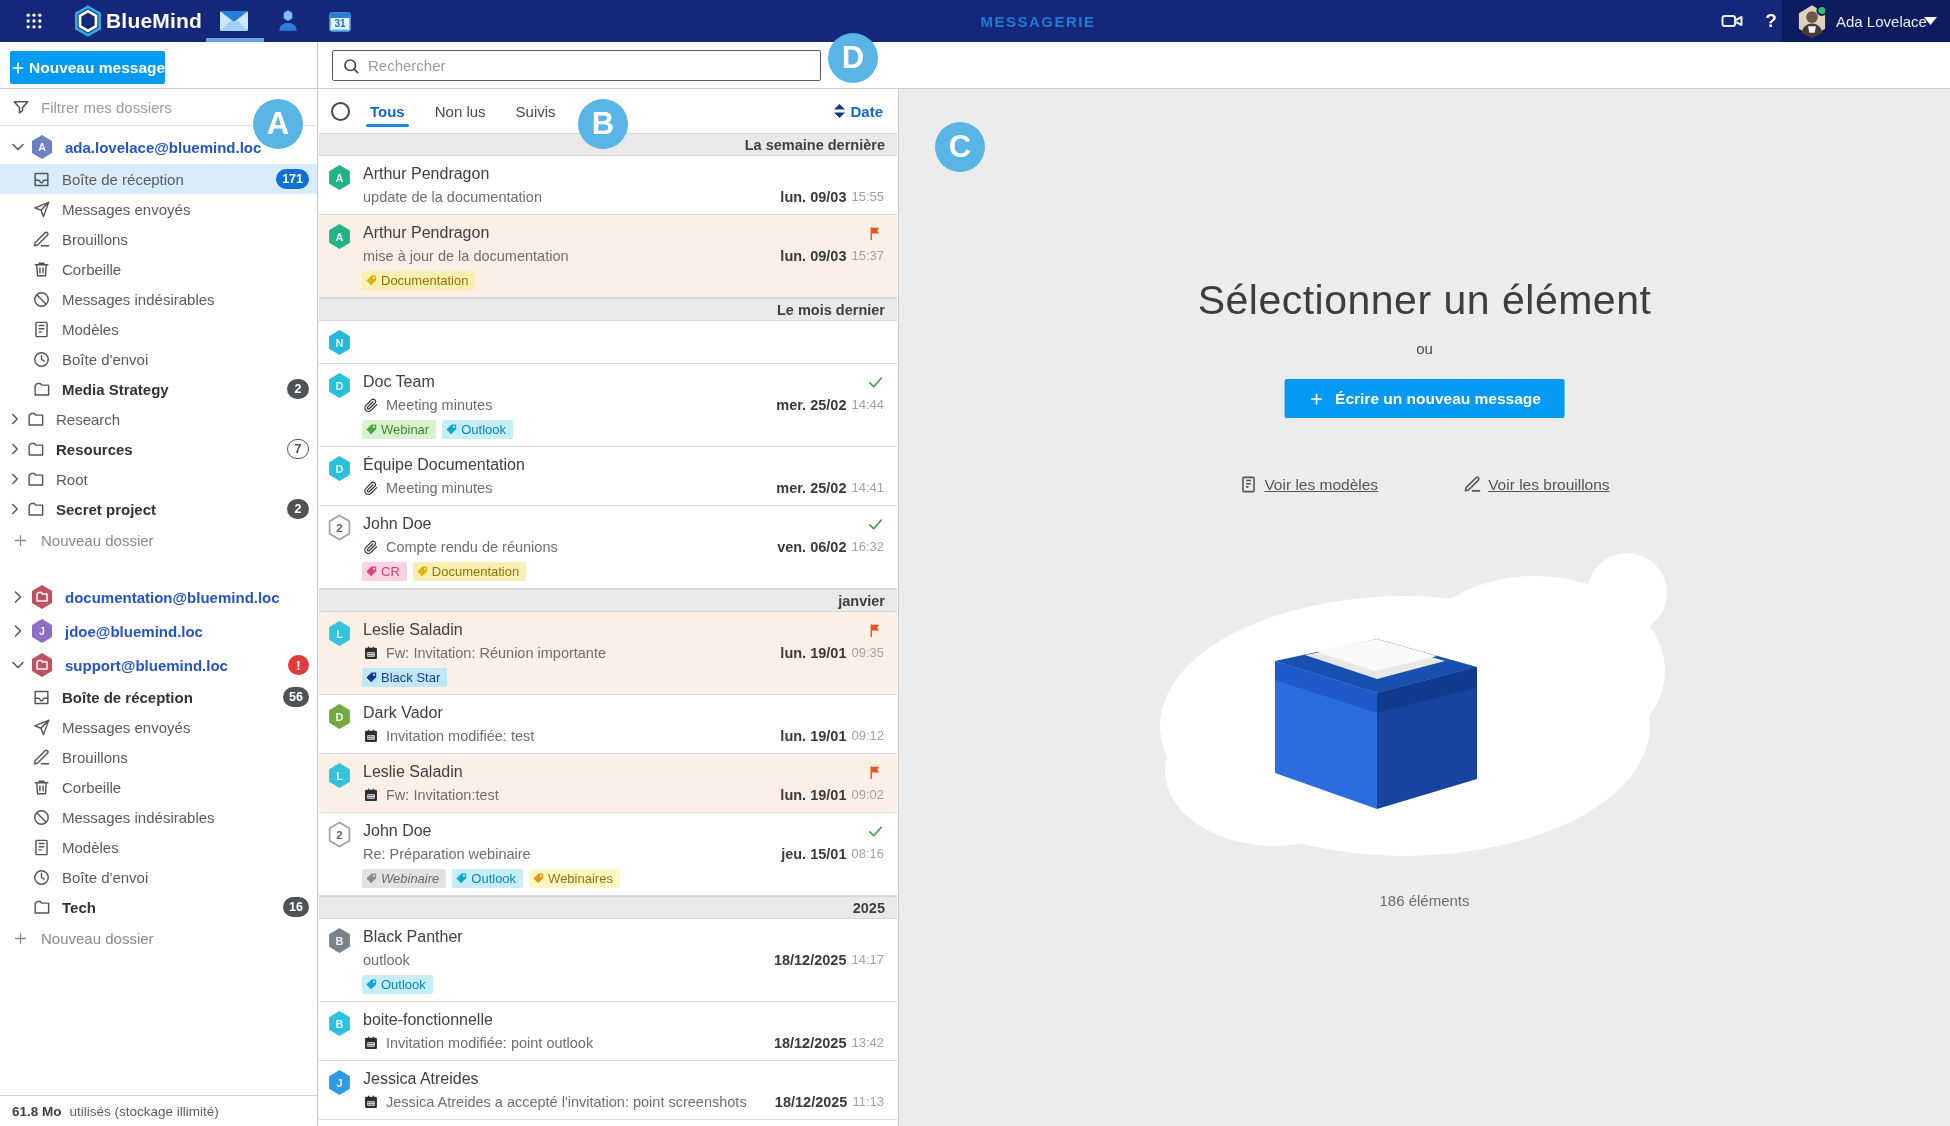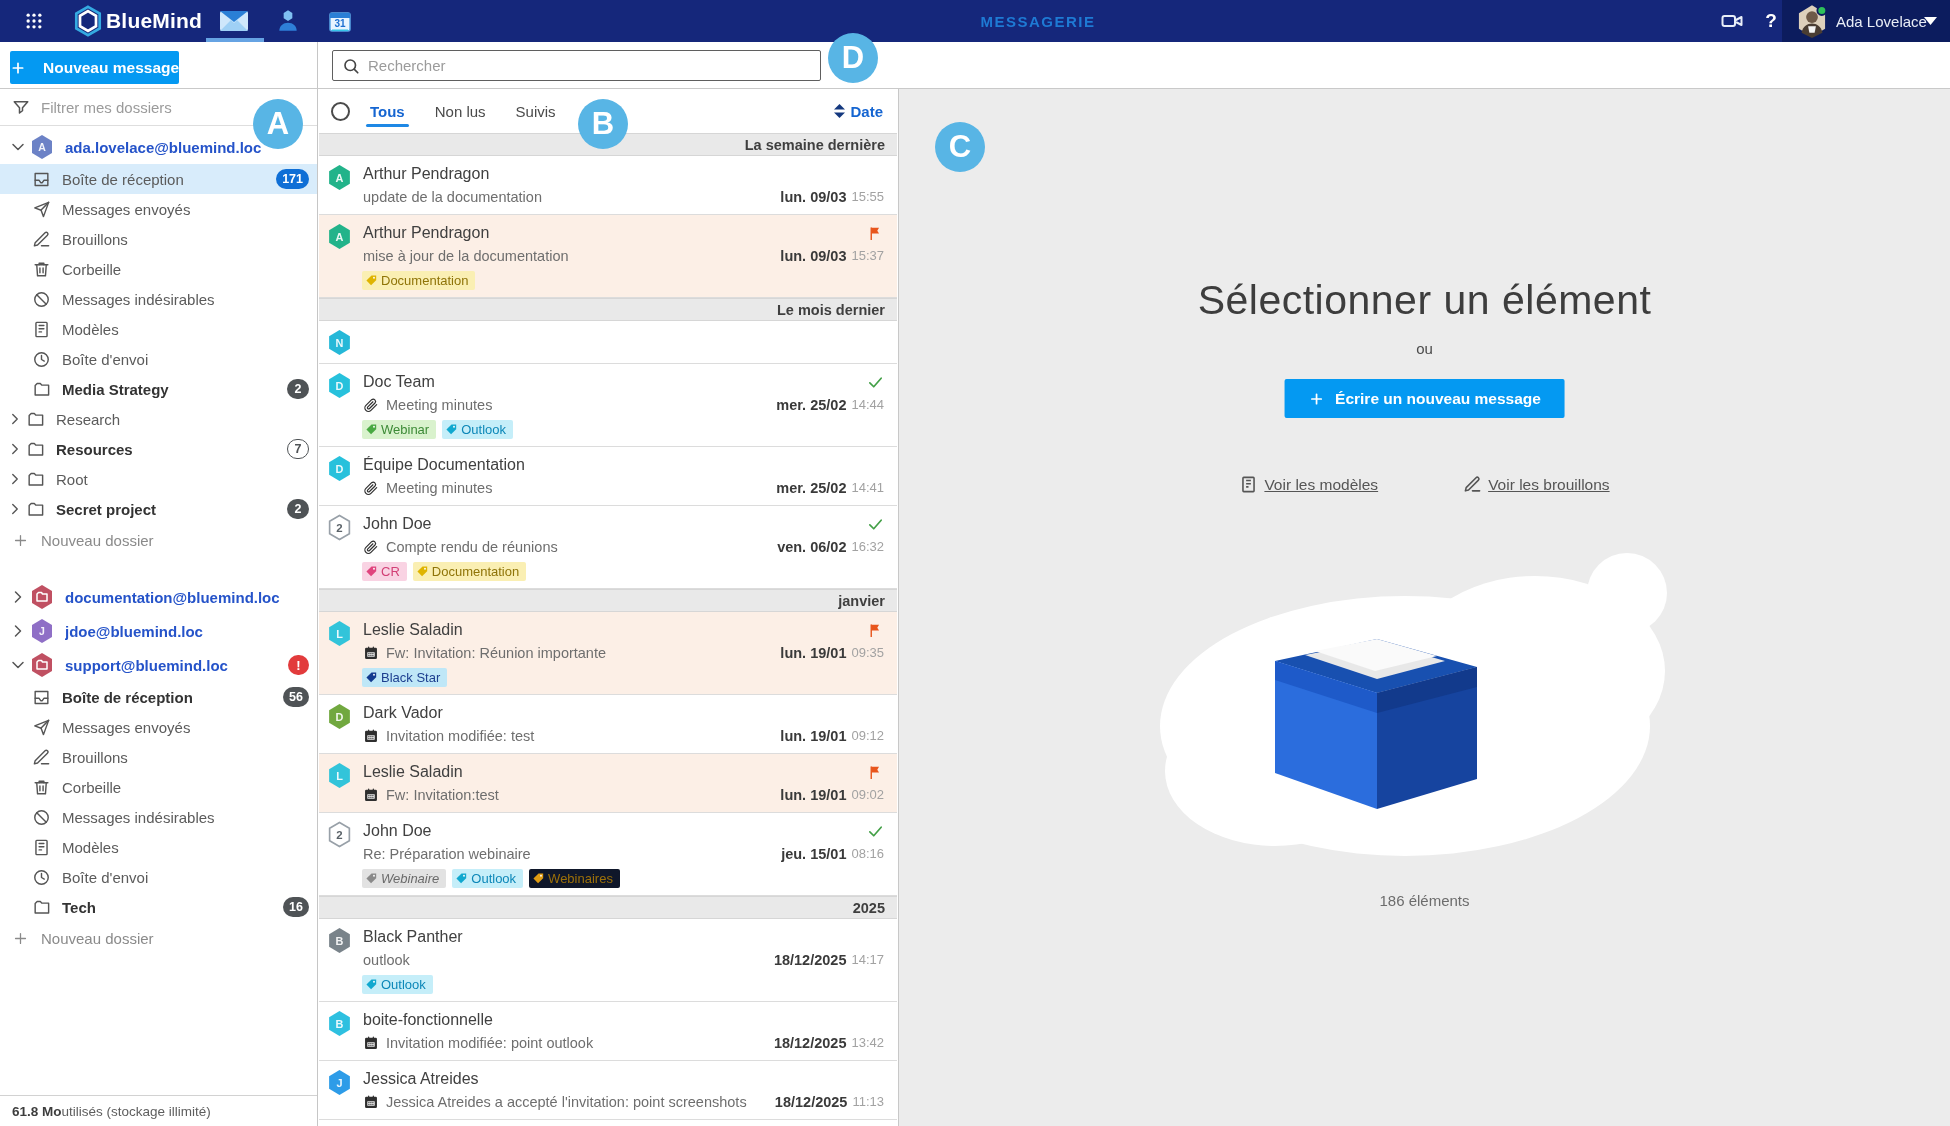--- a/index.html
+++ b/index.html
@@ -24,21 +24,21 @@
   .tb-cam { left:1712px; width:40px; color:#e8eef8; }
   .tb-help { left:1756px; width:30px; color:#fff; font-size:19px; font-weight:700; }
   .tb-avatar { left:1793px; width:38px; }
   .tb-user { position:absolute; left:1836px; top:0; height:42px; display:flex; align-items:center; color:#e9edf6; font-size:15px; }
   .tb-caret { left:1918px; width:24px; color:#fff; }
 
   .global-hairline { position:absolute; left:0; right:0; top:88px; height:1px; background:#c9c9c9; z-index:4; }
 
   
   .sidebar { position:absolute; left:0; top:42px; bottom:0; width:318px; background:#fff; border-right:1px solid #c6c6c6; z-index:3; }
-  .btn-new { display:flex; align-items:center; justify-content:center; gap:17px; margin:9px 10px 0 10px; height:33px; background:#0499f2; color:#fff; font-weight:700; font-size:15.5px; border:none; border-radius:2px; cursor:pointer; font-family:inherit; }
+  .btn-new { display:flex; align-items:center; justify-content:center; gap:3px; margin:9px 10px 0 10px; height:33px; background:#0499f2; color:#fff; font-weight:700; font-size:15.5px; border:none; border-radius:2px; cursor:pointer; font-family:inherit; }
   .filter-row { display:flex; align-items:center; gap:11px; padding:14px 12px 9px 12px; border-bottom:1px solid #dedede; color:#555; }
   .filter-row input { border:none; outline:none; flex:1; font-size:15px; color:#555; font-family:inherit; }
   .filter-row input::placeholder { color:#9b9b9b; }
   .tree { padding-top:4px; }
   .acct-row { display:flex; align-items:center; height:34px; padding:0 8px 0 8px; cursor:pointer; }
   .chev { width:20px; height:20px; color:#555; flex:0 0 20px; }
   .acct-av { margin:0 9px 0 2px; flex:0 0 26px; }
   .acct-label { color:#2553c9; font-weight:700; font-size:15px; flex:1; white-space:nowrap; overflow:hidden; }
   .f-item { display:flex; align-items:center; height:30px; padding-right:8px; cursor:pointer; color:#5b5b5b; font-size:15px; }
   .f-item .f-icon { width:19px; height:19px; color:#555; margin-right:11px; flex:0 0 19px; }
@@ -49,21 +49,21 @@
   .indent1 { padding-left:32px; }
   .badge { min-width:22px; height:20px; padding:0 6px; border-radius:11px; font-size:12.5px; font-weight:700; display:flex; align-items:center; justify-content:center; }
   .badge.blue { background:#0f6fd6; color:#fff; }
   .badge.dark { background:#4f5356; color:#fff; }
   .badge.outline { background:#fff; color:#4f5356; border:1.5px solid #4f5356; }
   .badge.alert { background:#e23b3c; color:#fff; min-width:21px; font-size:13px; }
   .newfolder { display:flex; align-items:center; gap:12px; height:32px; padding-left:12px; color:#8a8a8a; font-size:15px; cursor:pointer; }
   .newfolder svg { width:17px; height:17px; }
   .sect-gap { height:24px; }
   .storage { position:absolute; left:0; right:0; bottom:0; height:31px; border-top:1px solid #d2d2d2; display:flex; align-items:center; padding:0 12px; font-size:13.5px; color:#5e5e5e; background:#fff; }
-  .storage b { color:#3d3d3d; margin-right:0; }
+  .storage b { color:#3d3d3d; margin-right:8px; }
 
   
   .toolbar { position:absolute; left:319px; top:42px; right:0; height:46px; background:#fff; z-index:2; }
   .searchbox { position:absolute; left:13px; top:8px; width:489px; height:31px; border:1.5px solid #5f5f5f; border-radius:2px; display:flex; align-items:center; padding:0 9px; gap:8px; background:#fff; color:#555; }
   .searchbox input { border:none; outline:none; flex:1; font-size:15px; font-family:inherit; color:#444; }
   .searchbox input::placeholder { color:#9b9b9b; }
 
   
   .list { position:absolute; left:319px; top:89px; width:578px; bottom:0; background:#fff; overflow:hidden; z-index:1; }
   .tabsrow { display:flex; align-items:center; height:44px; padding:0 14px 0 12px; }
@@ -87,21 +87,21 @@
   .m-time { font-size:13px; color:#a2a2a2; margin-left:5px; white-space:nowrap; }
   .m-tags { display:flex; margin-top:5px; margin-left:-1px; }
   .tagchip { display:inline-flex; align-items:center; gap:3px; height:19px; padding:0 7px 0 3px; font-size:13px; border-radius:2px; margin-right:6px; }
   .tagchip svg { width:13px; height:13px; }
   .tagchip.yellow { background:#faefb3; color:#8f7408; } .tagchip.yellow svg { color:#dfb400; }
   .tagchip.green  { background:#d9f2cd; color:#3c8a36; } .tagchip.green svg { color:#49a942; }
   .tagchip.cyan   { background:#c5eef9; color:#0c87b8; } .tagchip.cyan svg { color:#10a8cf; }
   .tagchip.pink   { background:#f9d3e3; color:#d23f75; } .tagchip.pink svg { color:#e0447e; }
   .tagchip.blue   { background:#bfe7f7; color:#1c3e8f; } .tagchip.blue svg { color:#123a8f; }
   .tagchip.gray   { background:#e2e2e2; color:#6a6a6a; font-style:italic; } .tagchip.gray svg { color:#8a8a8a; }
-  .tagchip.amber  { background:#0f172a; color:#9c7009; } .tagchip.amber svg { color:#e09c12; }
+  .tagchip.amber  { background:#fef9c3; color:#9c7009; } .tagchip.amber svg { color:#e09c12; }
 
   
   .preview { position:absolute; left:898px; top:89px; right:0; bottom:0; background:#ececec; border-left:1px solid #c8c8c8; }
   .pv-title { position:absolute; top:188px; left:0; width:100%; text-align:center; font-size:41px; font-weight:300; color:#3d3d3d; letter-spacing:.5px; }
   .pv-ou { position:absolute; top:251px; left:0; width:100%; text-align:center; font-size:15px; color:#4a4a4a; }
   .pv-btn { position:absolute; top:290px; left:50%; transform:translateX(-50%); height:39px; background:#0499f2; color:#fff; border:none; border-radius:2px; font-family:inherit; font-size:15.5px; font-weight:700; display:flex; align-items:center; gap:11px; padding:0 24px; cursor:pointer; }
   .pv-links { position:absolute; top:386px; left:0; width:100%; display:flex; justify-content:center; gap:85px; }
   .pv-link { display:flex; align-items:center; gap:6px; color:#555; font-size:15.5px; cursor:pointer; }
   .pv-link span { text-decoration:underline; }
   .pv-link svg { width:19px; height:19px; }

